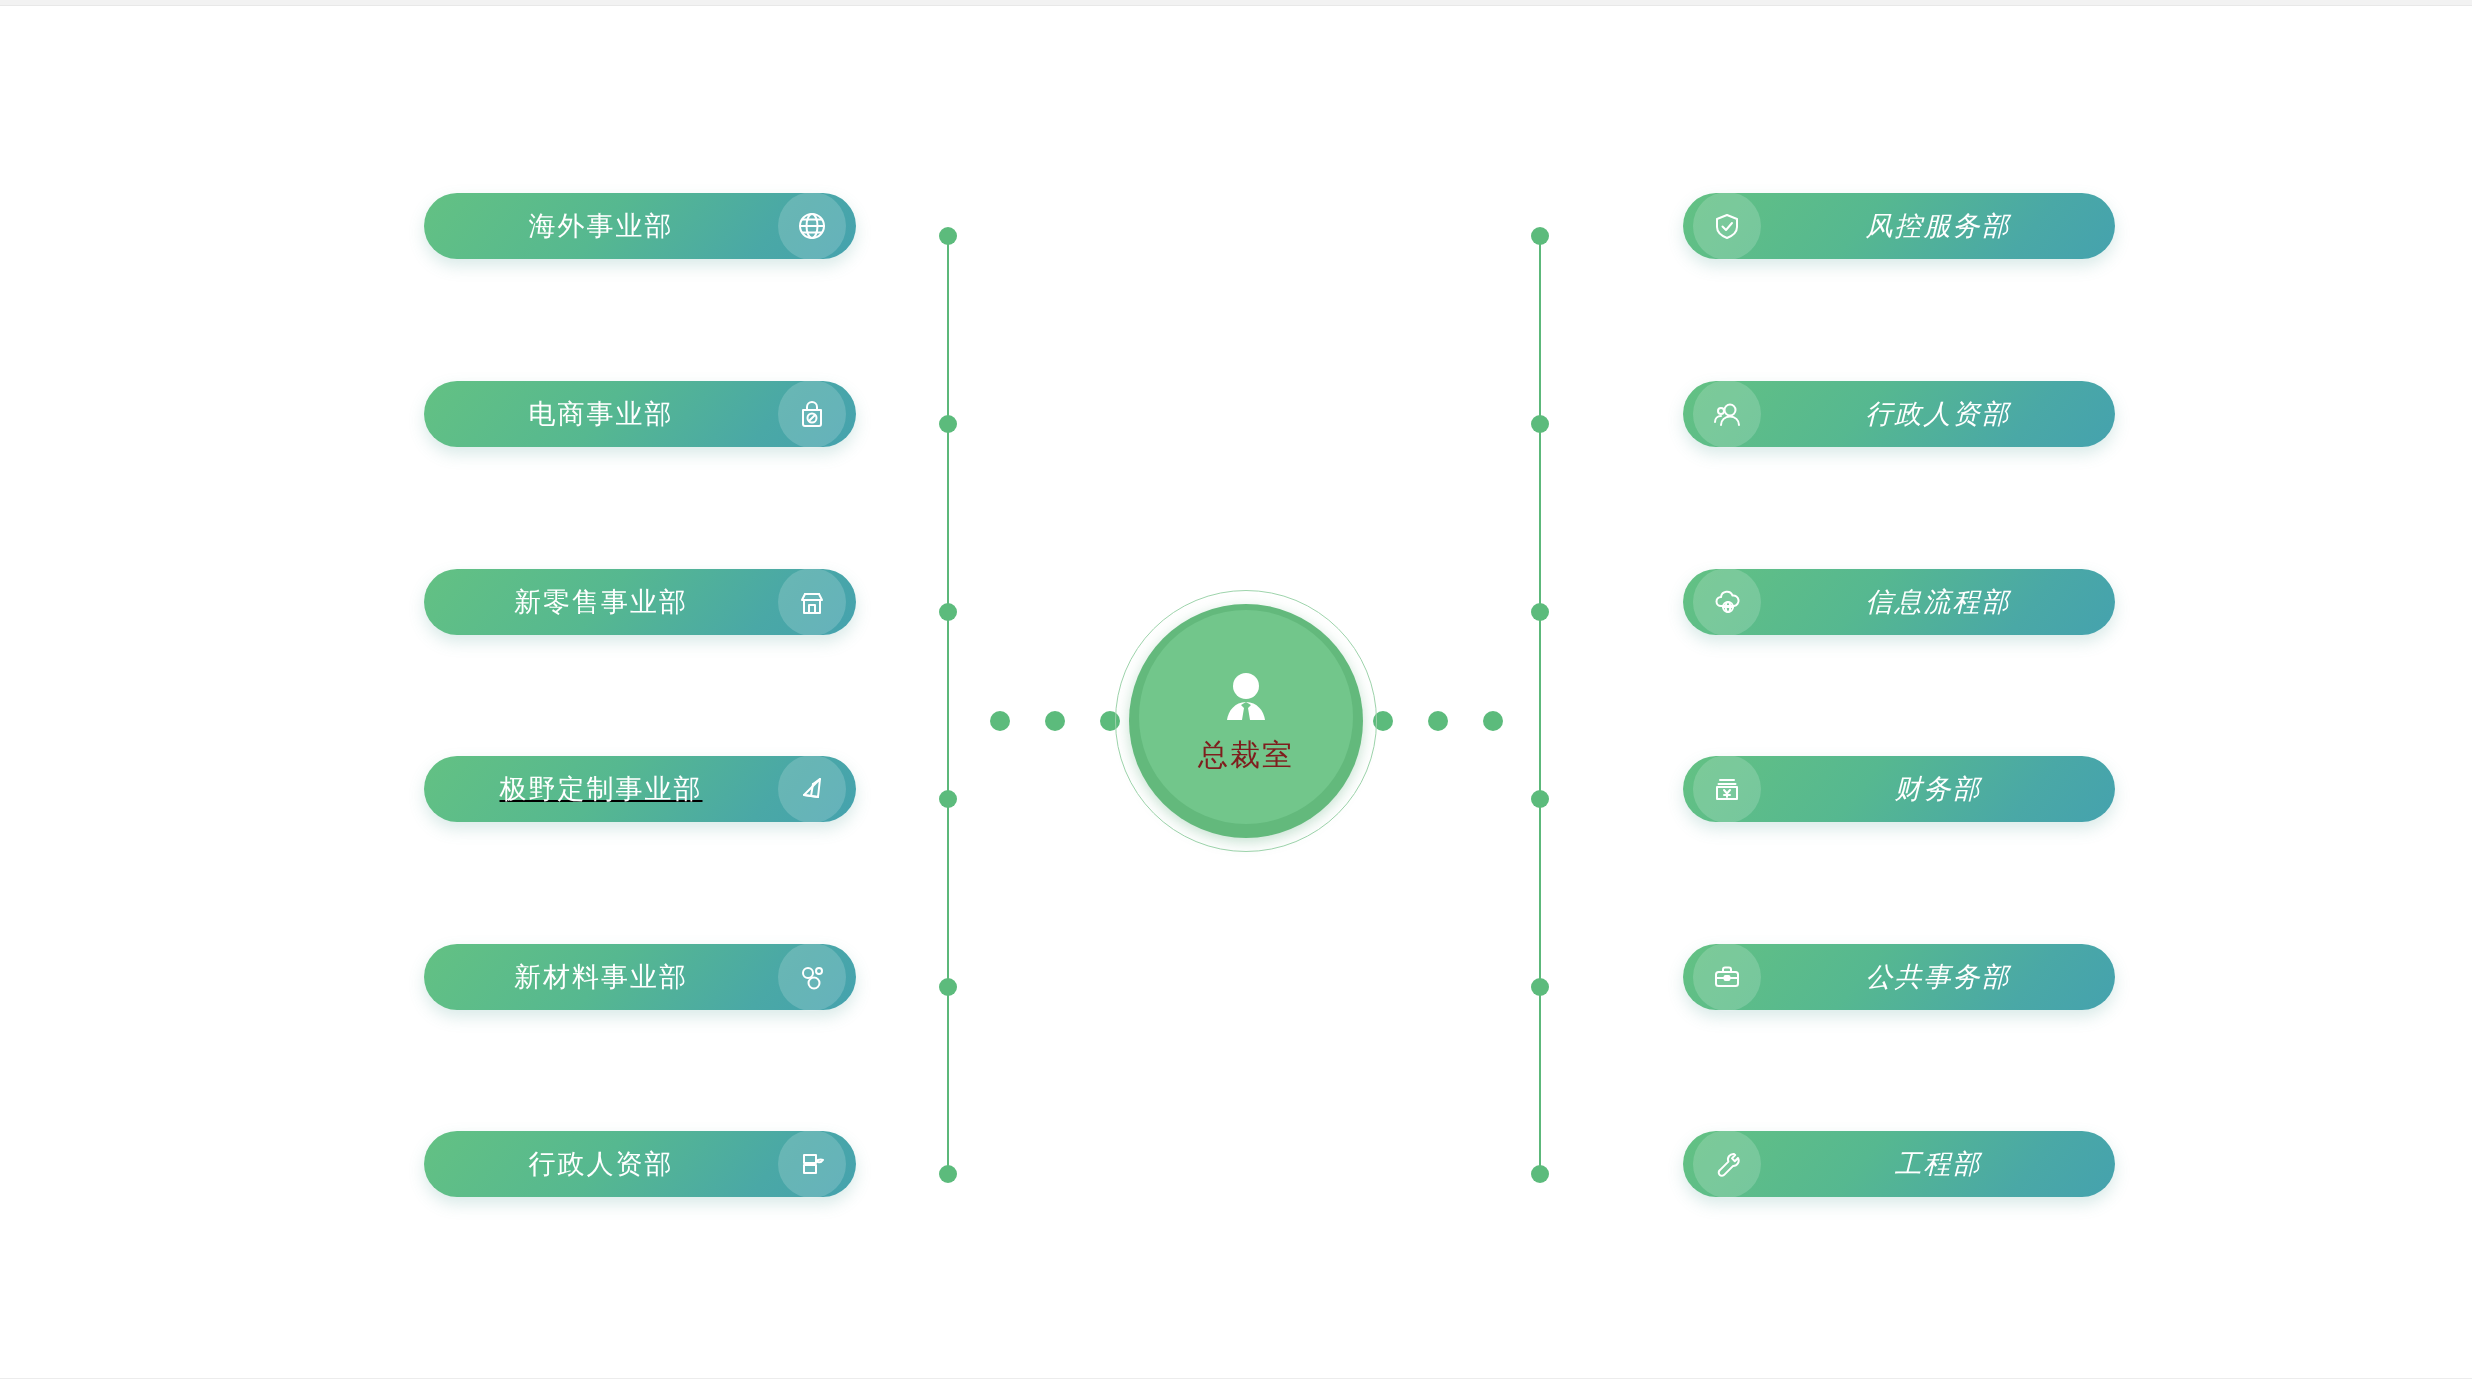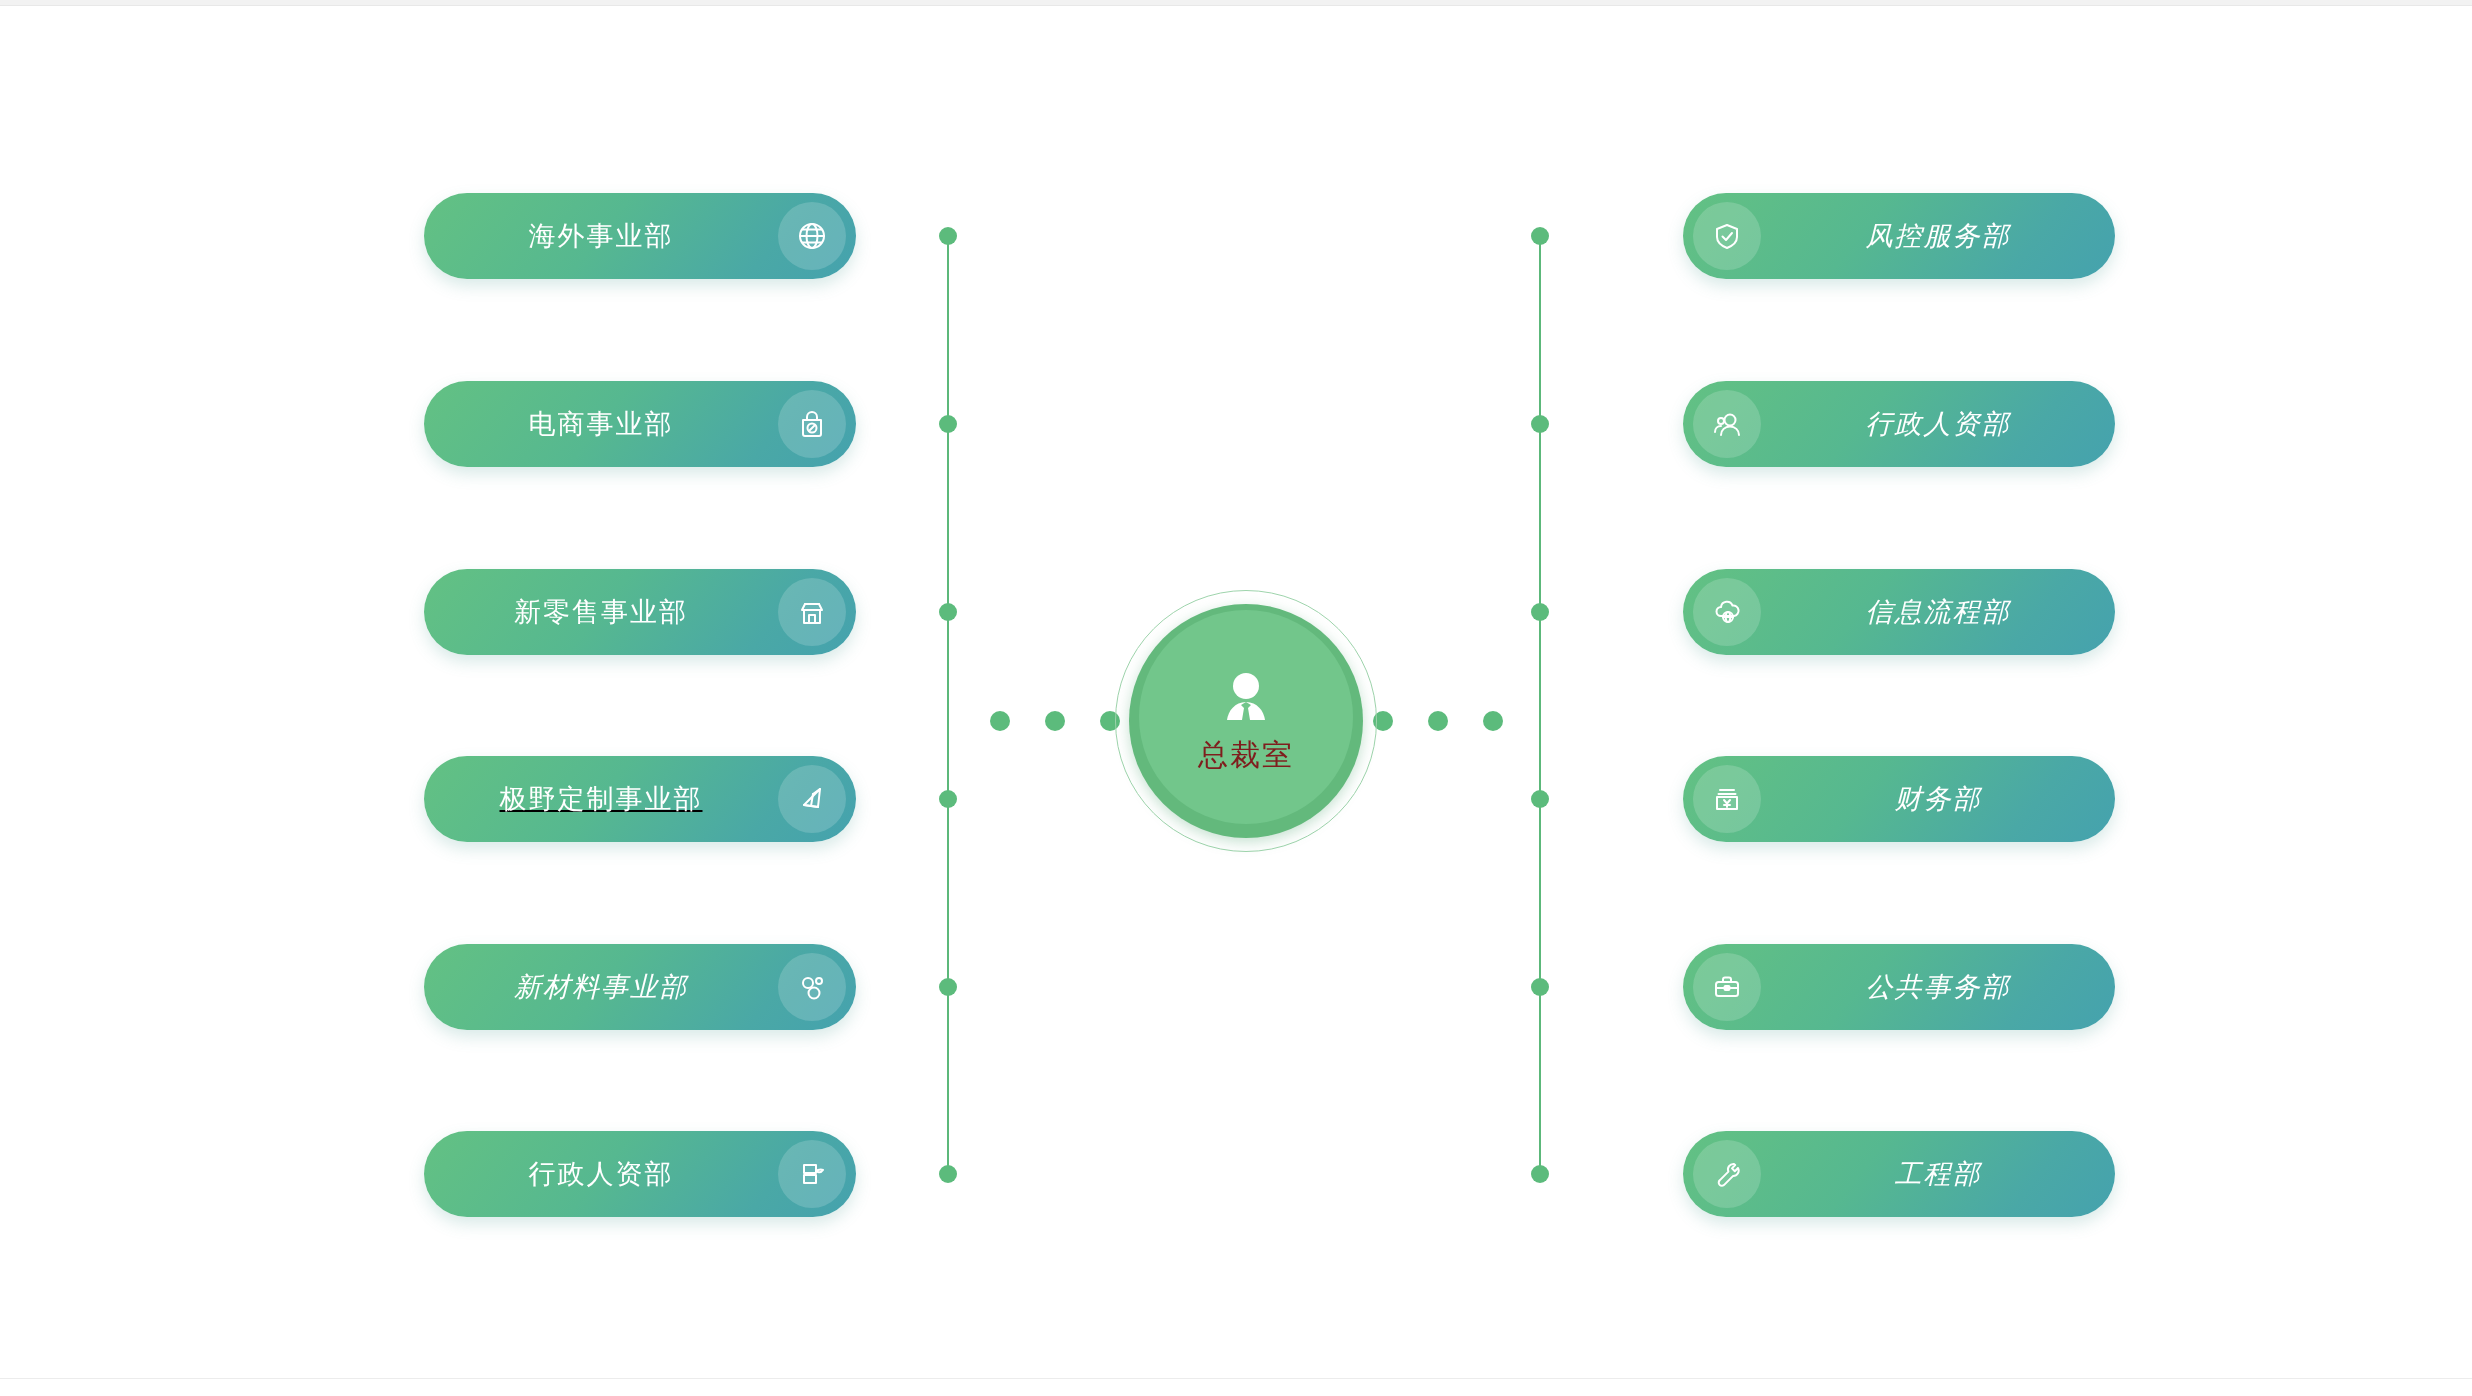--- a/index.html
+++ b/index.html
@@ -103,21 +103,21 @@
     font-size: 30px;
     letter-spacing: 2px;
     font-weight: 400;
     line-height: 1;
   }
 
   
   .pill {
     position: absolute;
     width: 432px;
-    height: 86px;
+    height: 66px;
     border-radius: 43px;
     background: linear-gradient(128deg, #63c183 0%, #56b890 42%, #4aa8a6 78%, #45a2ae 100%);
     box-shadow: 0 7px 16px rgba(80,160,150,0.22);
     display: flex;
     align-items: center;
   }
   .pill.left  { left: 424px; flex-direction: row; }
   .pill.right { left: 1683px; flex-direction: row-reverse; font-style: italic; }
 
   .pill-label {
@@ -213,21 +213,21 @@
         <span class="pill-label">极野定制事业部</span>
         <span class="pill-icon">
           <svg width="36" height="36" viewBox="0 0 36 36">
             <path d="M10 24L26 8l-2 18z" stroke="#ffffff" stroke-width="2" fill="none" stroke-linecap="round" stroke-linejoin="round"></path>
             <path d="M10 24l14 2" stroke="#ffffff" stroke-width="2" fill="none" stroke-linecap="round" stroke-linejoin="round"></path>
             <path d="M19 13l-2 12" stroke="#ffffff" stroke-width="2" fill="none" stroke-linecap="round" stroke-linejoin="round"></path>
             <path d="M26 8l-7 5" stroke="#ffffff" stroke-width="2" fill="none" stroke-linecap="round" stroke-linejoin="round"></path>
           </svg>
         </span>
       </div>
-      <div class="pill left" style="top: 944px; font-style: italic;">
+      <div class="pill left" style="top: 944px;">
         <span class="pill-label">新材料事业部</span>
         <span class="pill-icon">
           <svg width="36" height="36" viewBox="0 0 36 36">
             <circle cx="14" cy="14" r="5" stroke="#ffffff" stroke-width="2" fill="none" stroke-linecap="round" stroke-linejoin="round"></circle>
             <circle cx="25" cy="12" r="3" stroke="#ffffff" stroke-width="2" fill="none" stroke-linecap="round" stroke-linejoin="round"></circle>
             <circle cx="20" cy="24" r="5.5" stroke="#ffffff" stroke-width="2" fill="none" stroke-linecap="round" stroke-linejoin="round"></circle>
           </svg>
         </span>
       </div>
       <div class="pill left" style="top: 1131px;">

